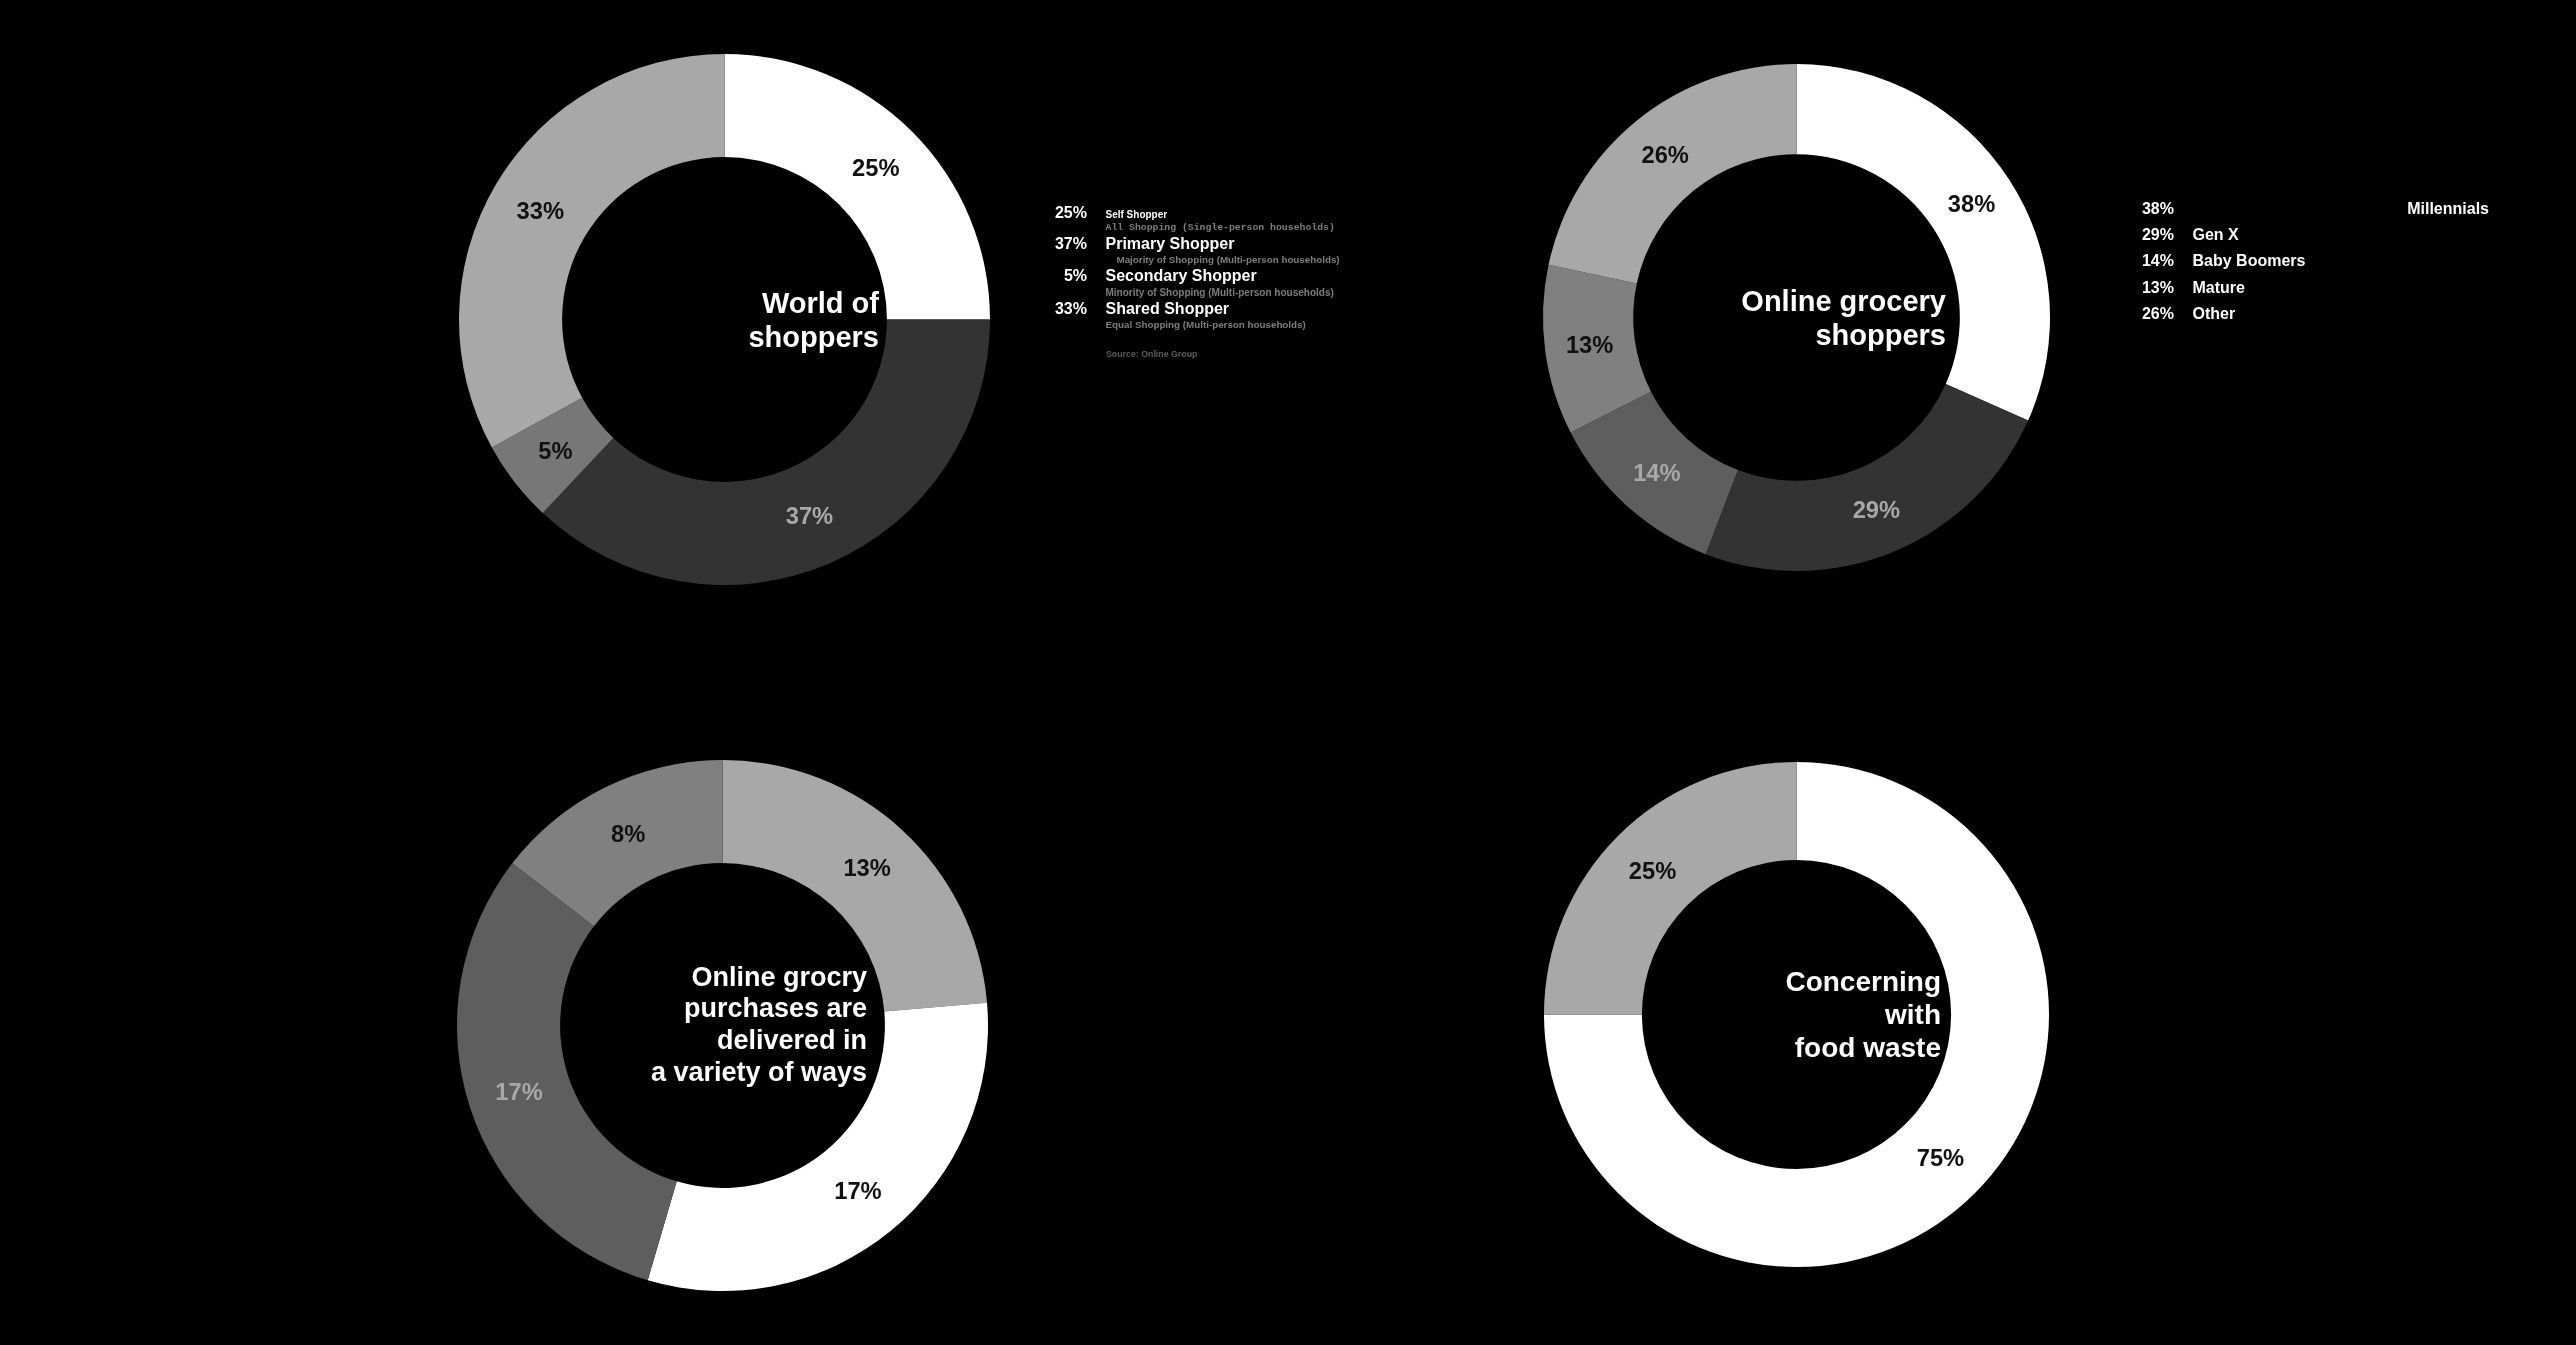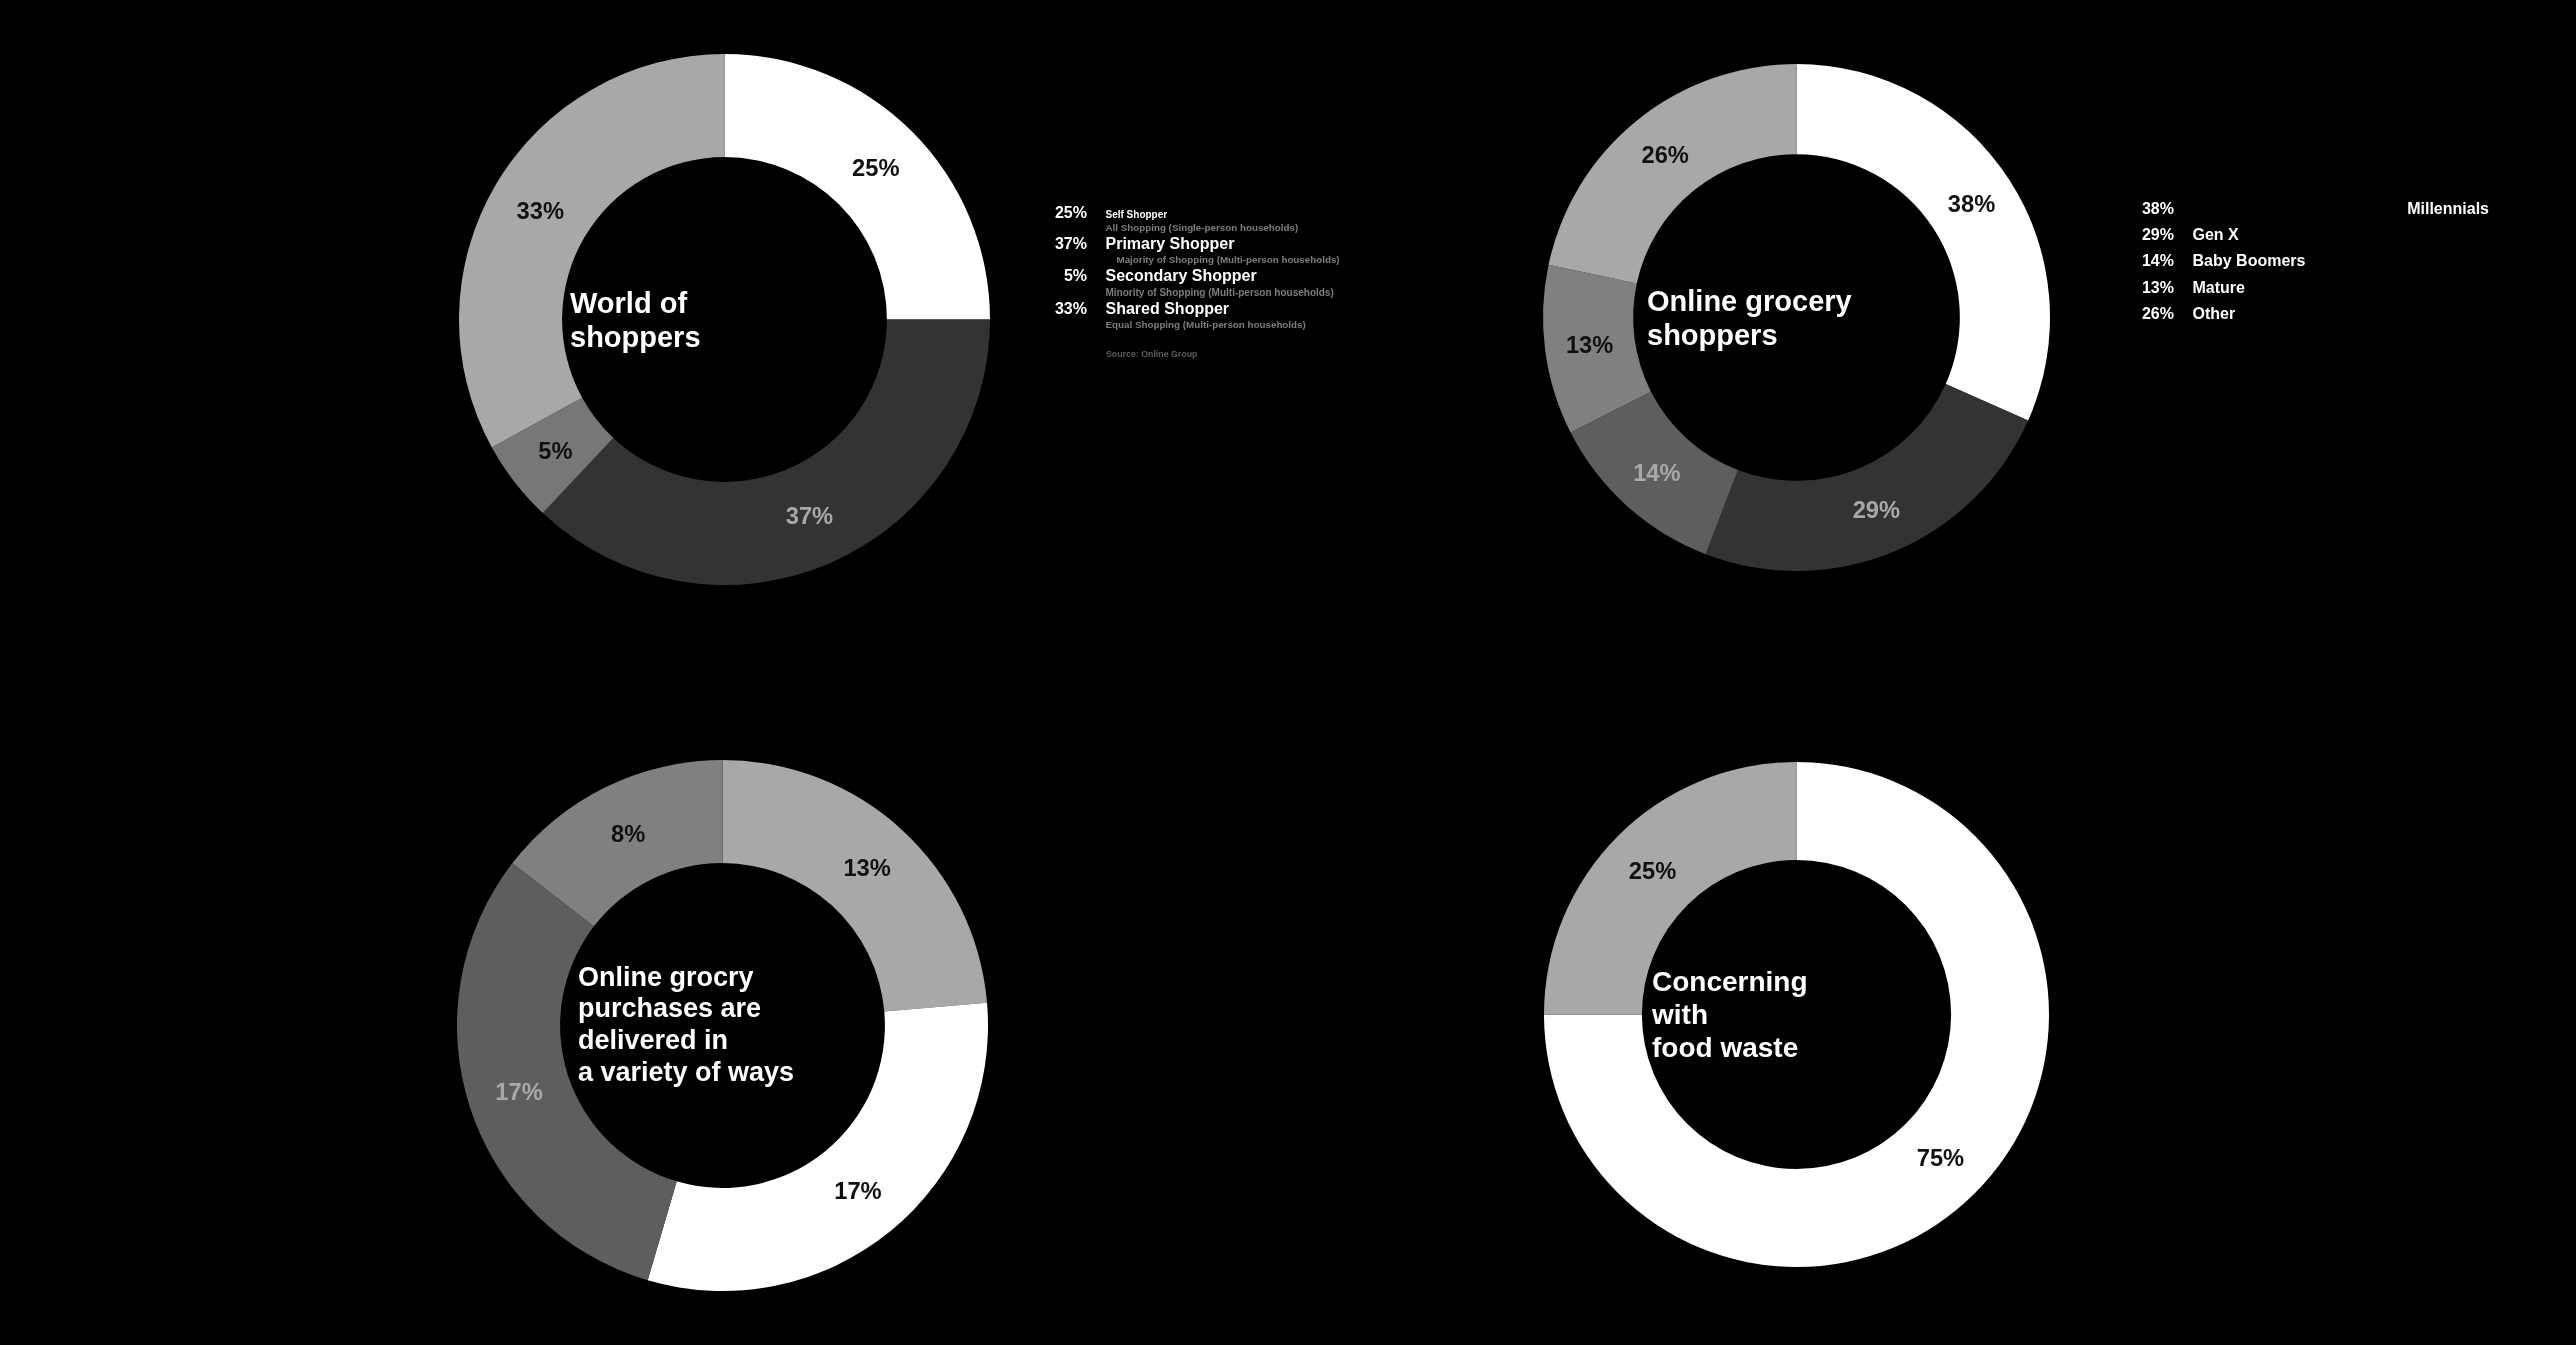--- a/index.html
+++ b/index.html
@@ -27,21 +27,21 @@
   }
   .donut-svg {
     display: block;
     overflow: visible;
   }
   .center-label {
     position: absolute;
     left: 50%;
     top: 50%;
     transform: translate(-50%, -50%);
-    text-align: left;
+    text-align: right;
     color: #ffffff;
     font-weight: 700;
     line-height: 1.18;
     white-space: pre-line;
     pointer-events: none;
   }
 
   
   .legend {
     position: absolute;
@@ -91,21 +91,21 @@
       </svg>
     <div class="center-label" style="font-size:29px; width:309px;">World of
 shoppers</div>
   </div>
 
   <div class="legend" style="left:1041px; top:204px; width:361px; font-size:16px;">
     <div class="legend-row" style="margin-bottom:2.1px;">
       <div class="legend-pct" style="width:46px; margin-right:18.5px;">25%</div>
       <div class="legend-texts">
         <div class="legend-label" style="font-size:10px;">Self Shopper</div>
-        <div class="legend-sub" style="font-size:9.8px; margin-top:1.5px;">All Shopping (Single-person households)</div>
+        <div class="legend-sub" style="font-size:9.8px; margin-top:1.5px;font-family:Liberation Mono, monospace;">All Shopping (Single-person households)</div>
       </div>
     </div>
     <div class="legend-row" style="margin-bottom:2.1px;">
       <div class="legend-pct" style="width:46px; margin-right:18.5px;">37%</div>
       <div class="legend-texts">
         <div class="legend-label" style="font-size:16px;">Primary Shopper</div>
         <div class="legend-sub" style="font-size:9.8px; margin-top:1.5px;margin-left:11px;">Majority of Shopping (Multi-person households)</div>
       </div>
     </div>
     <div class="legend-row" style="margin-bottom:2.1px;">

